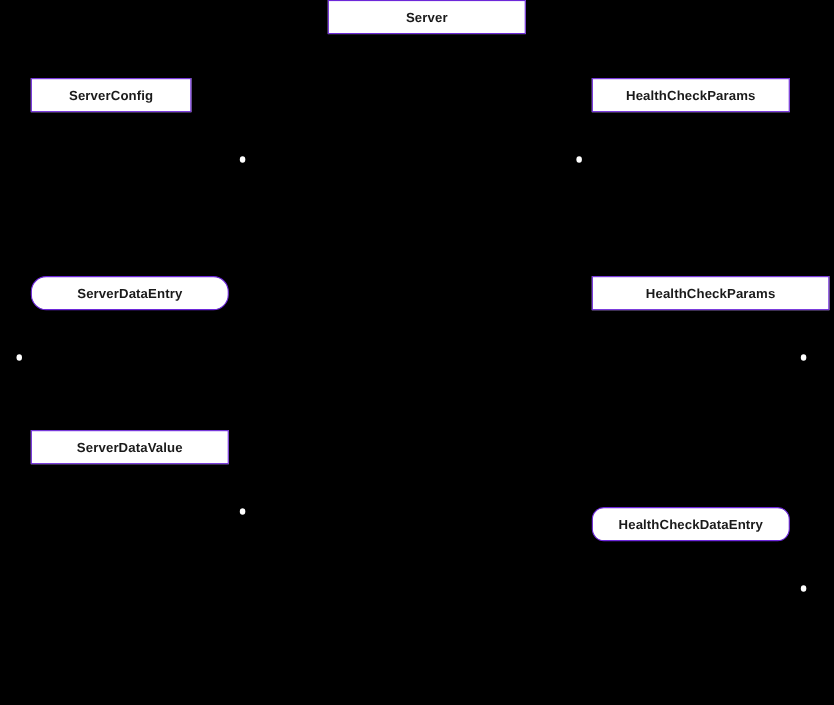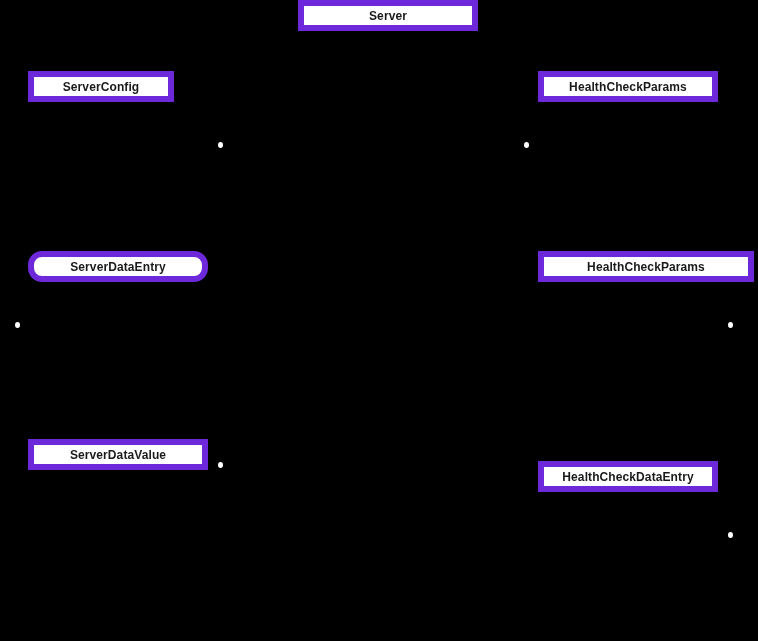--- a/index.html
+++ b/index.html
@@ -15,21 +15,21 @@
     position: relative;
     width: 758px;
     height: 641px;
     background: #000000;
     overflow: hidden;
   }
   .entity-node {
     position: absolute;
     box-sizing: border-box;
     background: #ffffff;
-    border: 6px solid #6d28d9;
+    border: 1px solid #6d28d9;
     color: #1a1a1a;
     display: flex;
     align-items: center;
     justify-content: center;
     font-size: 12px;
     font-weight: 700;
     letter-spacing: 0.1px;
     line-height: 1;
     text-align: center;
     white-space: nowrap;
@@ -61,25 +61,25 @@
   </div>
 
   <div class="entity-node" style="left:28px; top:251px; width:180px; height:31px;border-radius:14px;">
     <span>ServerDataEntry</span>
   </div>
 
   <div class="entity-node" style="left:538px; top:251px; width:216px; height:31px;">
     <span>HealthCheckParams</span>
   </div>
 
-  <div class="entity-node" style="left:28px; top:391px; width:180px; height:31px;margin-top:48px;">
+  <div class="entity-node" style="left:28px; top:391px; width:180px; height:31px;">
     <span>ServerDataValue</span>
   </div>
 
-  <div class="entity-node" style="left:538px; top:461px; width:180px; height:31px;">
+  <div class="entity-node" style="left:538px; top:461px; width:180px; height:31px;border-radius:11px;">
     <span>HealthCheckDataEntry</span>
   </div>
 
   <div class="relation-marker" style="left:218px; top:142px;"></div>
   <div class="relation-marker" style="left:524px; top:142px;"></div>
   <div class="relation-marker" style="left:15px;  top:322px;"></div>
   <div class="relation-marker" style="left:728px; top:322px;"></div>
   <div class="relation-marker" style="left:218px; top:462px;"></div>
   <div class="relation-marker" style="left:728px; top:532px;"></div>
 

